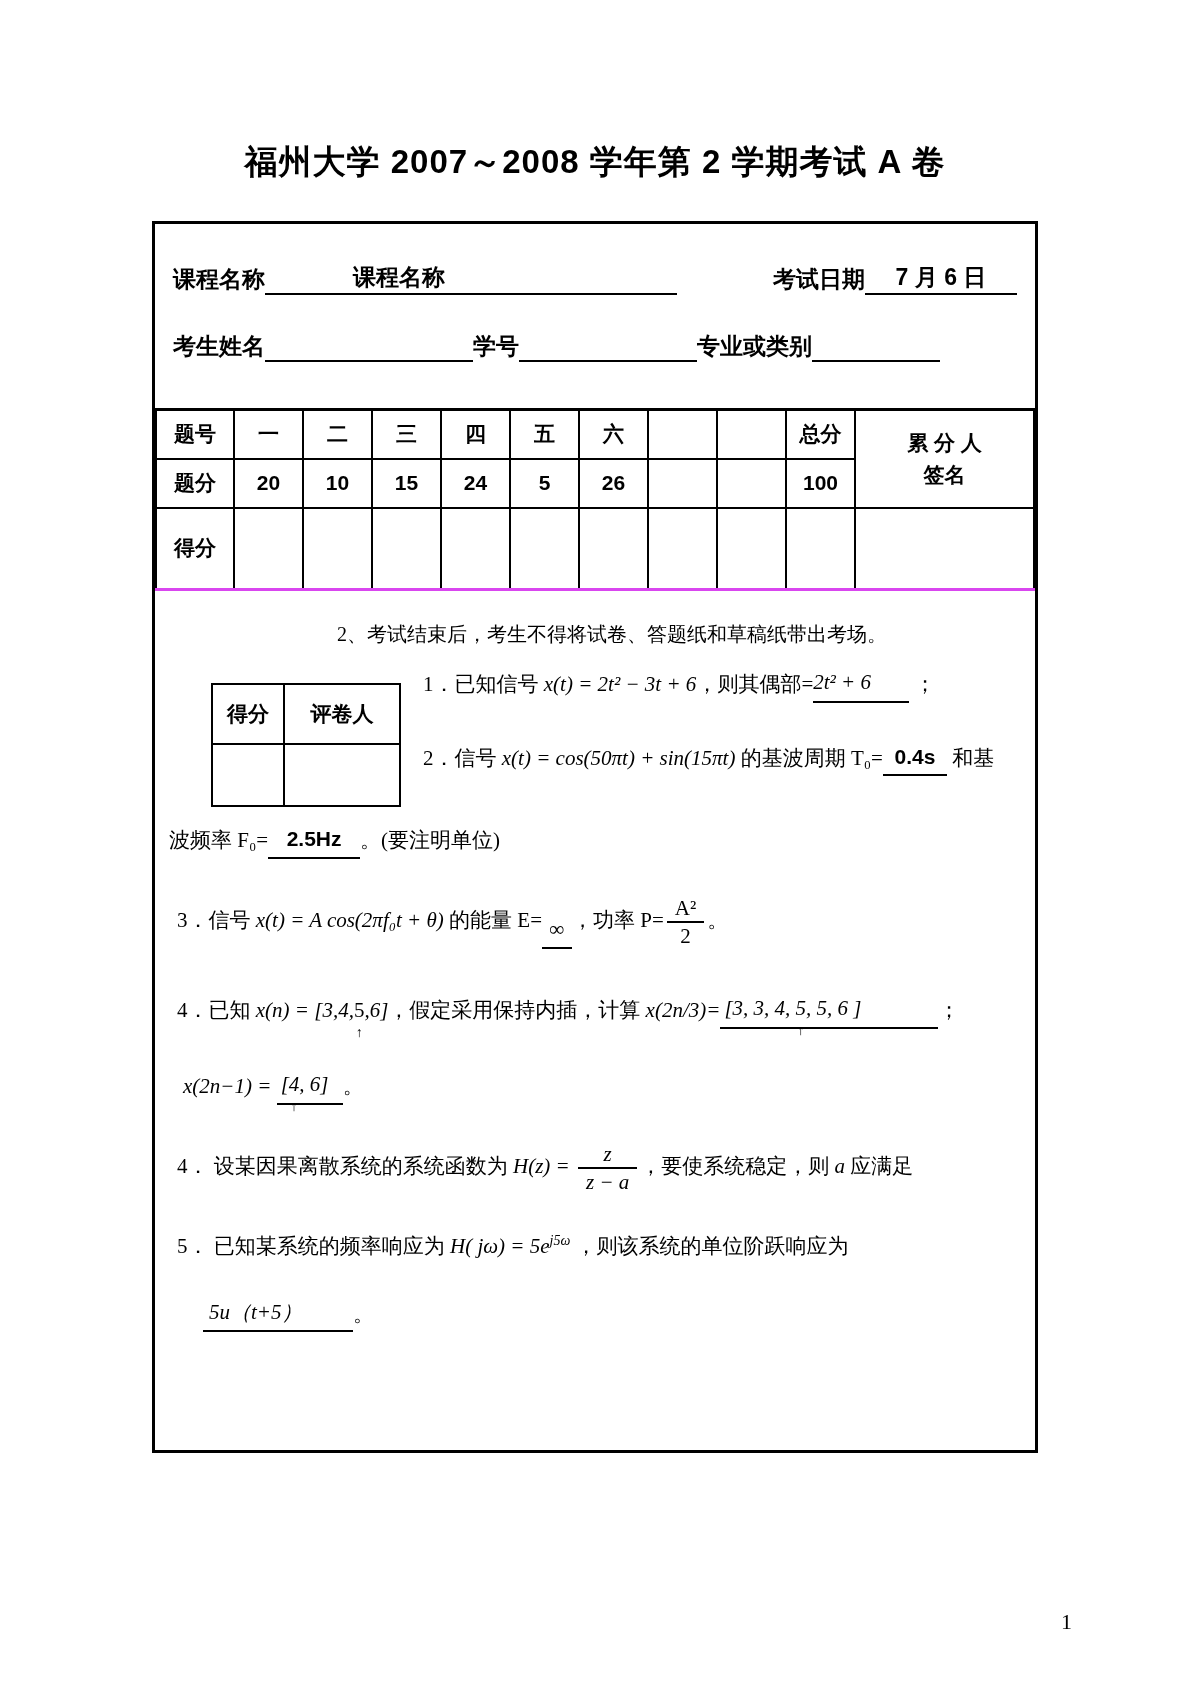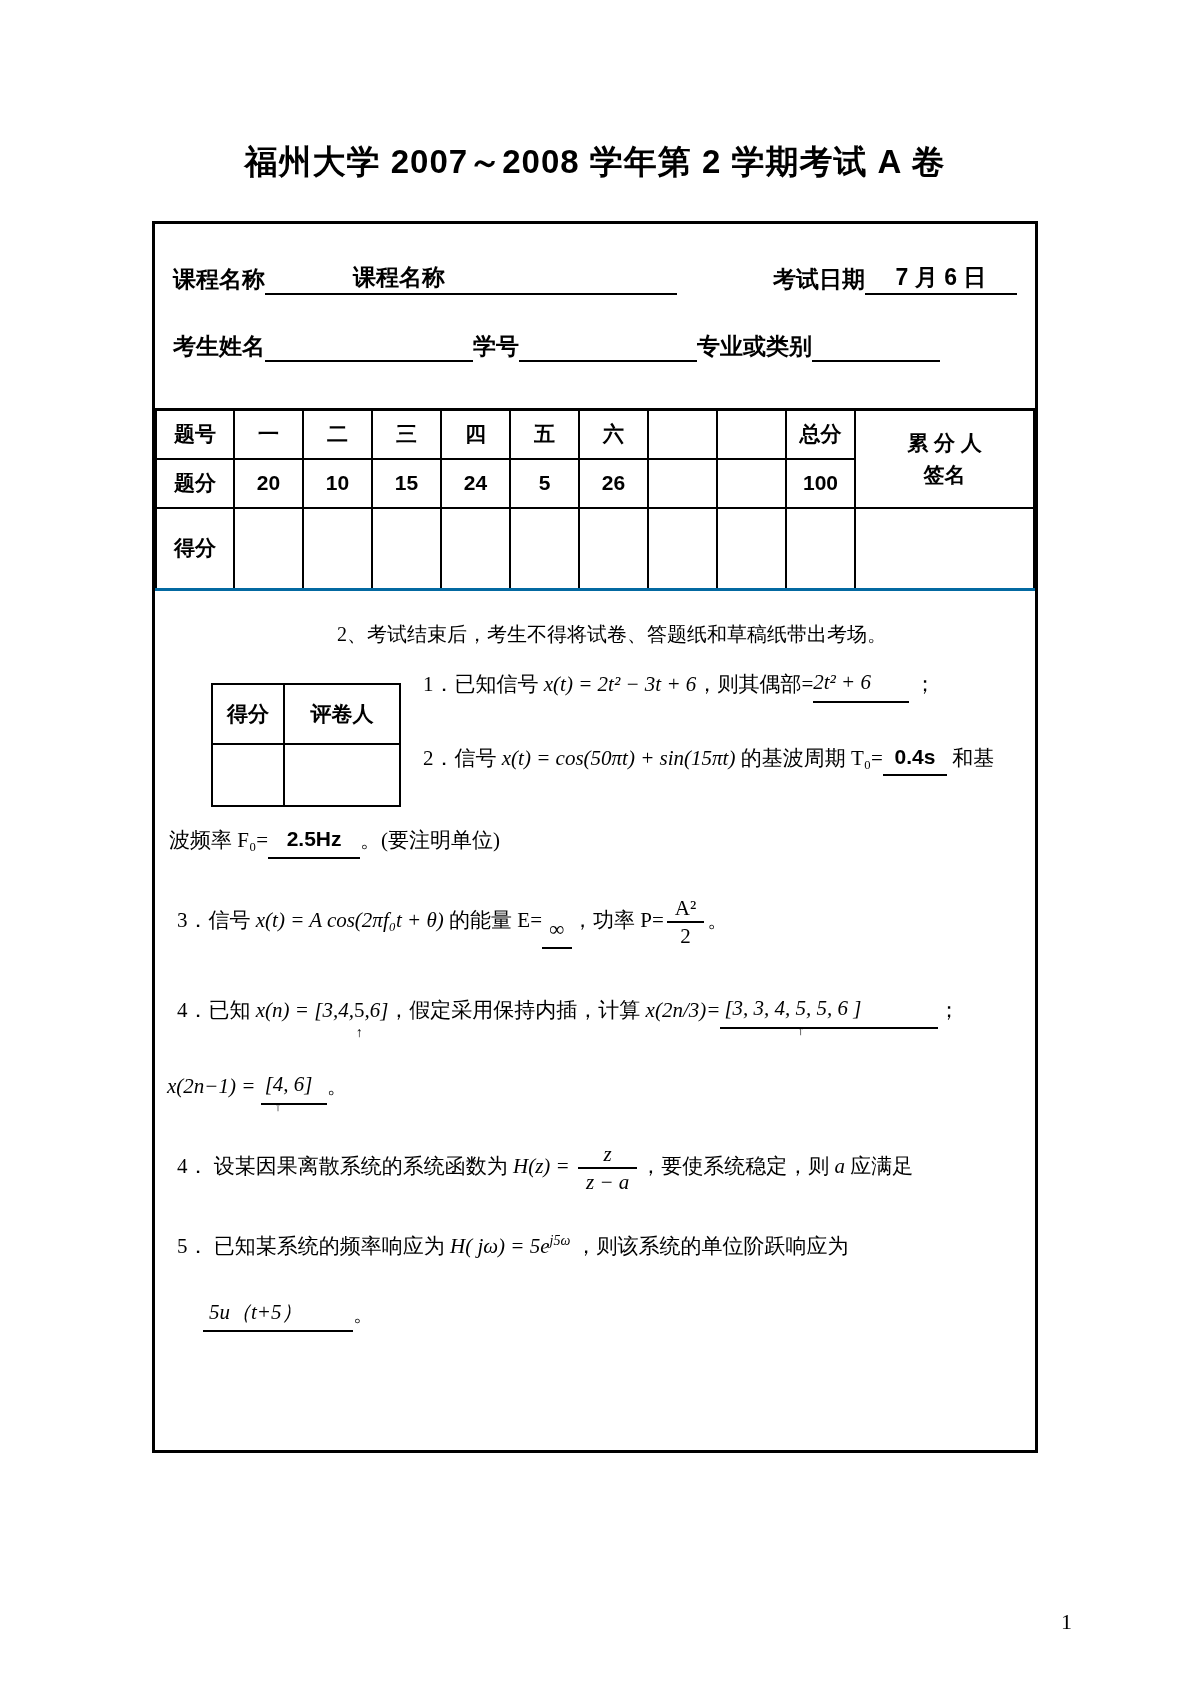--- a/index.html
+++ b/index.html
@@ -38,21 +38,21 @@
   .ul-date   { width: 152px; text-align: center; }
   .ul-name   { width: 208px; }
   .ul-id     { width: 178px; }
   .ul-major  { width: 128px; }
   .spacer { flex: 1; }
   
   table.score {
     width: 100%;
     border-collapse: collapse;
     border-top: 3px solid #000;
-    border-bottom: 3px solid #0369a1;
+    border-bottom: 3px solid #d946ef;
     font-family: "Liberation Sans", sans-serif;
     font-weight: bold;
     font-size: 21px;
     text-align: center;
   }
   table.score td { border: 2px solid #000; padding: 0; }
   table.score tr.r1 td { height: 49px; }
   table.score tr.r2 td { height: 49px; }
   table.score tr.r3 td { height: 82px; }
   td.recorder { line-height: 1.5; }
@@ -242,21 +242,21 @@
         <span>波频率 F₀=</span><span class="blank bl-f0 ans-b">2.5Hz</span><span>。</span><span>(要注明单位)</span>
       </div>
 
       <div class="q" style="margin-top:36px;">
         <span>3．信号 </span><span class="math">x(t) = A cos(2πf₀t + θ)</span><span> 的能量 E=</span><span class="blank bl-inf math">∞</span><span>，功率 P=</span><span class="frac"><span class="num">A²</span><span class="den">2</span></span><span>。</span>
       </div>
 
       <div class="q" style="margin-top:42px;">
         <span>4．已知 </span><span class="math">x(n) = [3,4,</span><span class="math arrow-under"><span>5</span><span class="up">↑</span></span><span class="math">,6]</span><span>，假定采用保持内插，计算 </span><span class="math">x(2n/3)=</span><span class="blank bl-seq math"><span>[3, 3, 4, </span><span class="arrow-under"><span>5</span><span class="up">↑</span></span><span>, 5, 6 ]</span></span><span>；</span>
       </div>
-      <div class="q full" style="margin-top:38px; margin-left:0;">
+      <div class="q full" style="margin-top:38px; margin-left:16px;">
         <span class="math">x(2n−1) = </span><span class="blank bl-seq2 math"><span>[</span><span class="arrow-under"><span>4</span><span class="up">↑</span></span><span>, 6]</span></span><span>。</span>
       </div>
 
       <div class="q" style="margin-top:36px;">
         <span>4． 设某因果离散系统的系统函数为 </span><span class="math">H(z) = </span><span class="frac math"><span class="num">z</span><span class="den">z − a</span></span><span>，要使系统稳定，则 </span><span class="math">a</span><span> 应满足</span>
       </div>
 
       <div class="q" style="margin-top:34px;">
         <span>5． 已知某系统的频率响应为 </span><span class="math">H( jω) = 5e</span><sup class="exp math">j5ω</sup><span> ，则该系统的单位阶跃响应为</span>
       </div>

